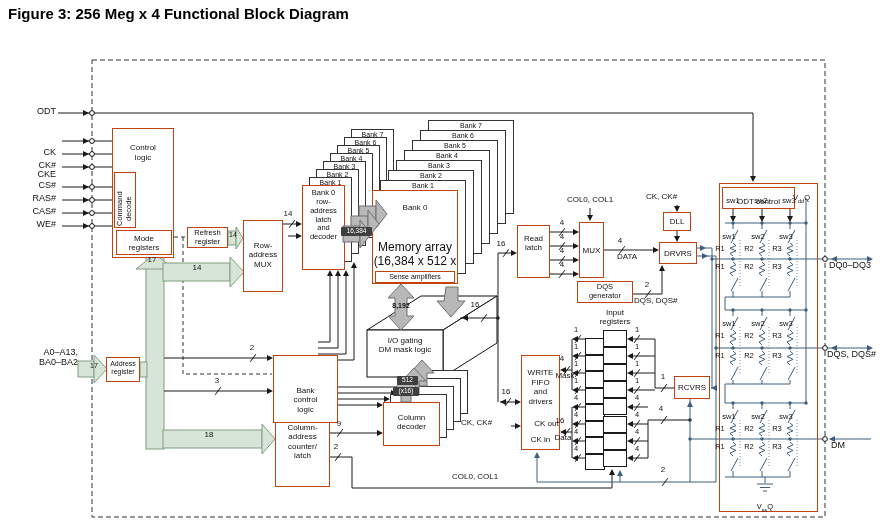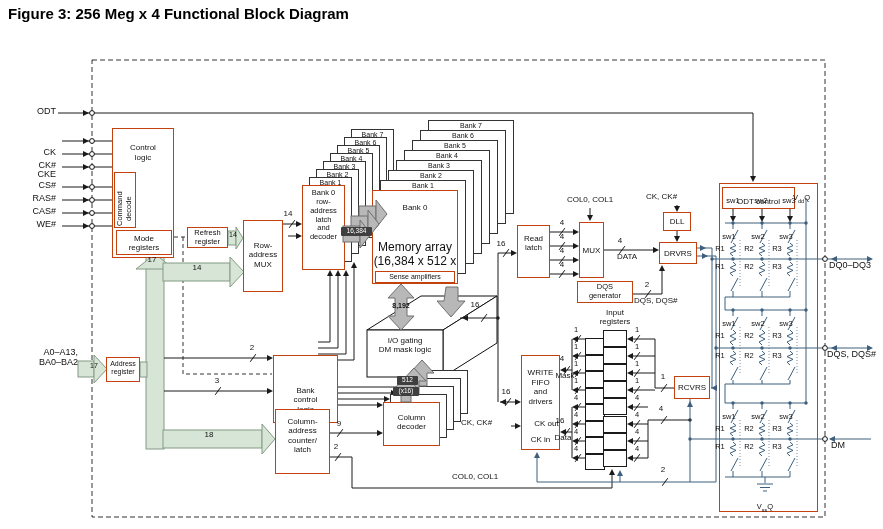--- a/index.html
+++ b/index.html
@@ -407,21 +407,21 @@
   <div class="box" style="left:375px;top:271px;width:80px;height:12px;font-size:7px;padding-top:1px">Sense amplifiers</div>
 
   <div class="lbl c" style="left:368px;top:337px;width:74px;font-size:8px">I/O gating
 DM mask logic</div>
 
   <div class="box" style="left:383px;top:402px;width:57px;height:44px;padding-top:10px">Column
 decoder</div>
   <div class="box" style="left:273px;top:355px;width:65px;height:68px;padding-top:30px">Bank
 control
 logic</div>
-  <div class="box" style="left:275px;top:409px;width:55px;height:65px;padding-top:7px">Column-
+  <div class="box" style="left:275px;top:422px;width:55px;height:65px;">Column-
 address
 counter/
 latch</div>
   <div class="box" style="left:106px;top:357px;width:34px;height:25px;font-size:7px;padding-top:2px">Address
 register</div>
   <div class="box" style="left:517px;top:225px;width:33px;height:53px;padding-top:8px">Read
 latch</div>
   <div class="box" style="left:579px;top:222px;width:25px;height:56px;padding-top:23px">MUX</div>
   <div class="box" style="left:663px;top:212px;width:28px;height:19px;padding-top:4px">DLL</div>
   <div class="box" style="left:659px;top:242px;width:38px;height:22px;padding-top:6px">DRVRS</div>

